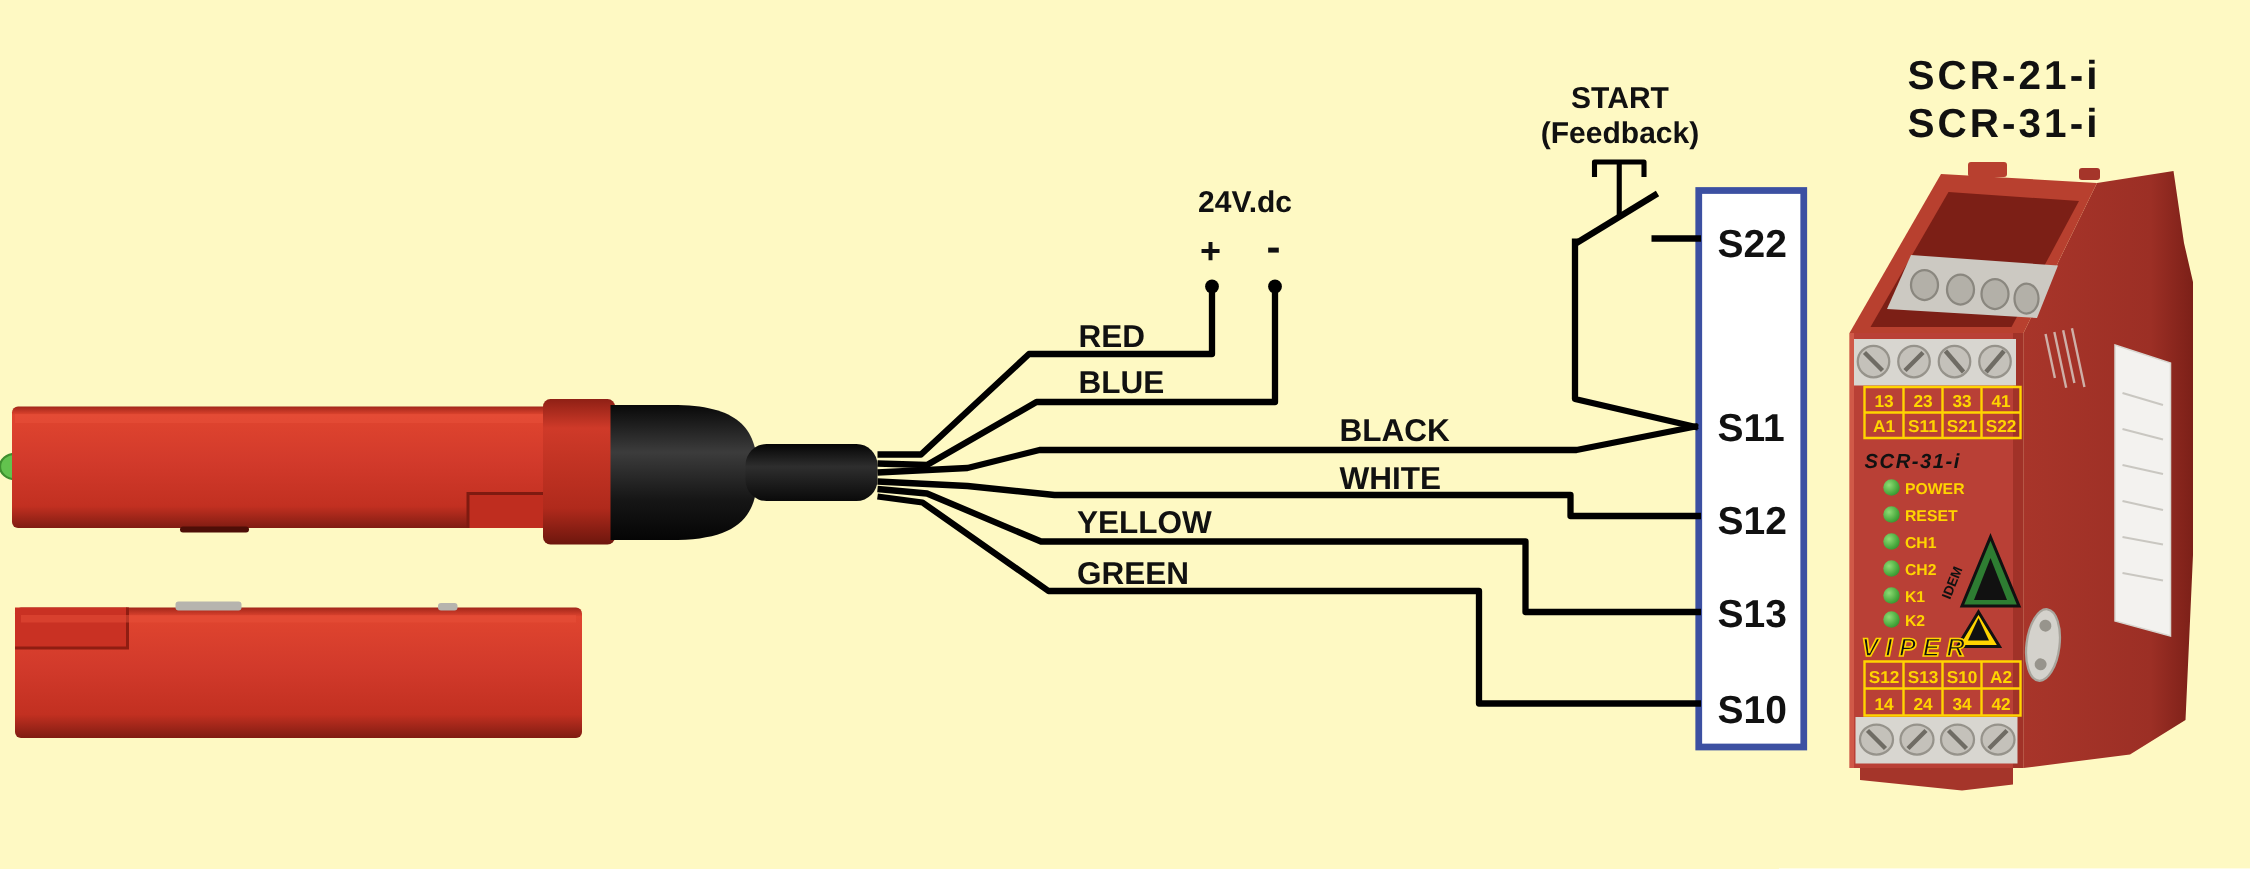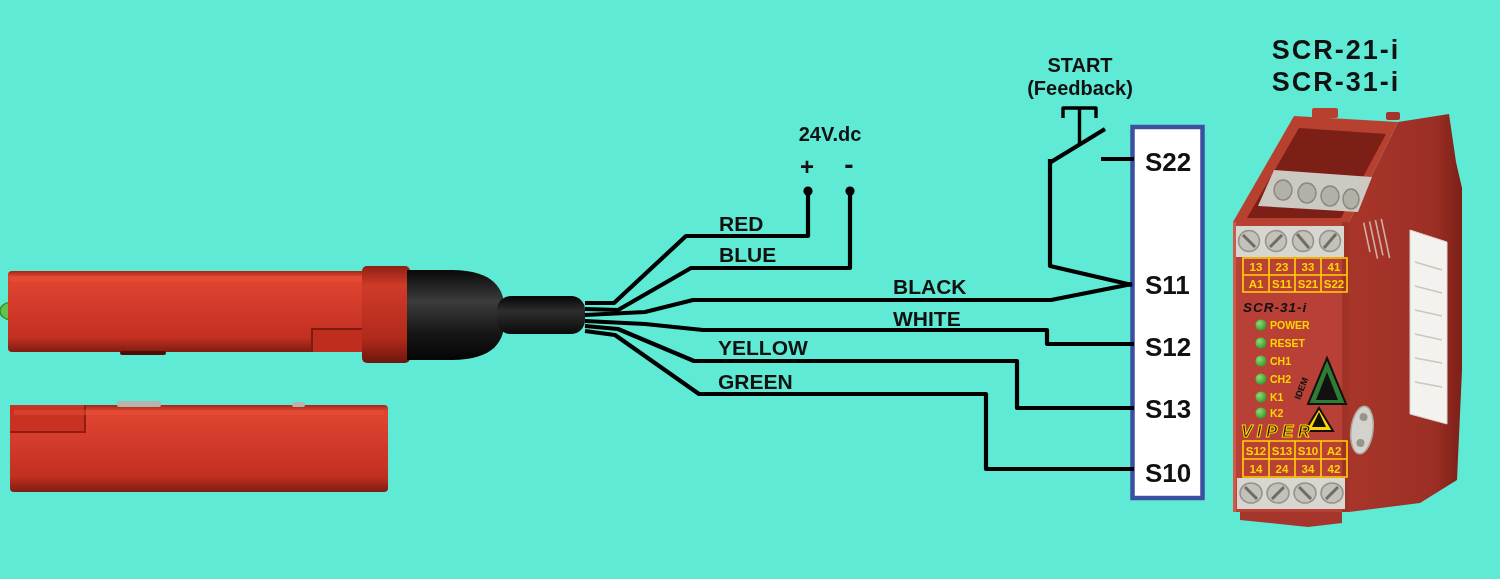--- a/index.html
+++ b/index.html
@@ -1,16 +1,16 @@
 <!DOCTYPE html>
 <html><head>
 <meta charset="utf-8">
 <style>
   html,body{margin:0;padding:0;background:#fff;}
-  .stage{position:relative;width:1500px;height:579px;background:#5eead4;overflow:hidden;
+  .stage{position:relative;width:1500px;height:579px;background:#fef9c3;overflow:hidden;
          font-family:"Liberation Sans",sans-serif;}
   svg{position:absolute;left:0;top:0;}
   svg text{font-family:"Liberation Sans",sans-serif;font-weight:bold;fill:#111;}
   .wire{fill:none;stroke:#000;stroke-width:4.2;stroke-linejoin:round;stroke-linecap:butt;}
   .thin{fill:none;stroke:#000;stroke-width:3.4;stroke-linejoin:round;}
   .gridline{stroke:#ffd400;stroke-width:1.6;fill:none;}
   .gridtext{fill:#ffd400;font-size:11.5px;text-anchor:middle;}
   .ledtext{fill:#ffd400;font-size:10.5px;}
 </style>
 </head>

